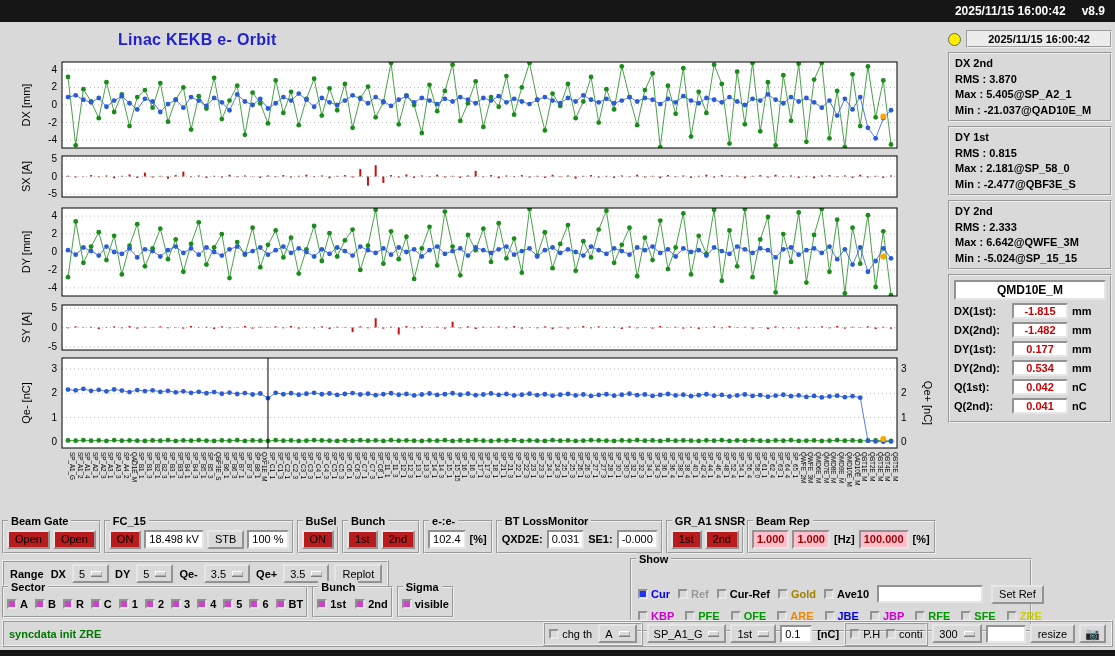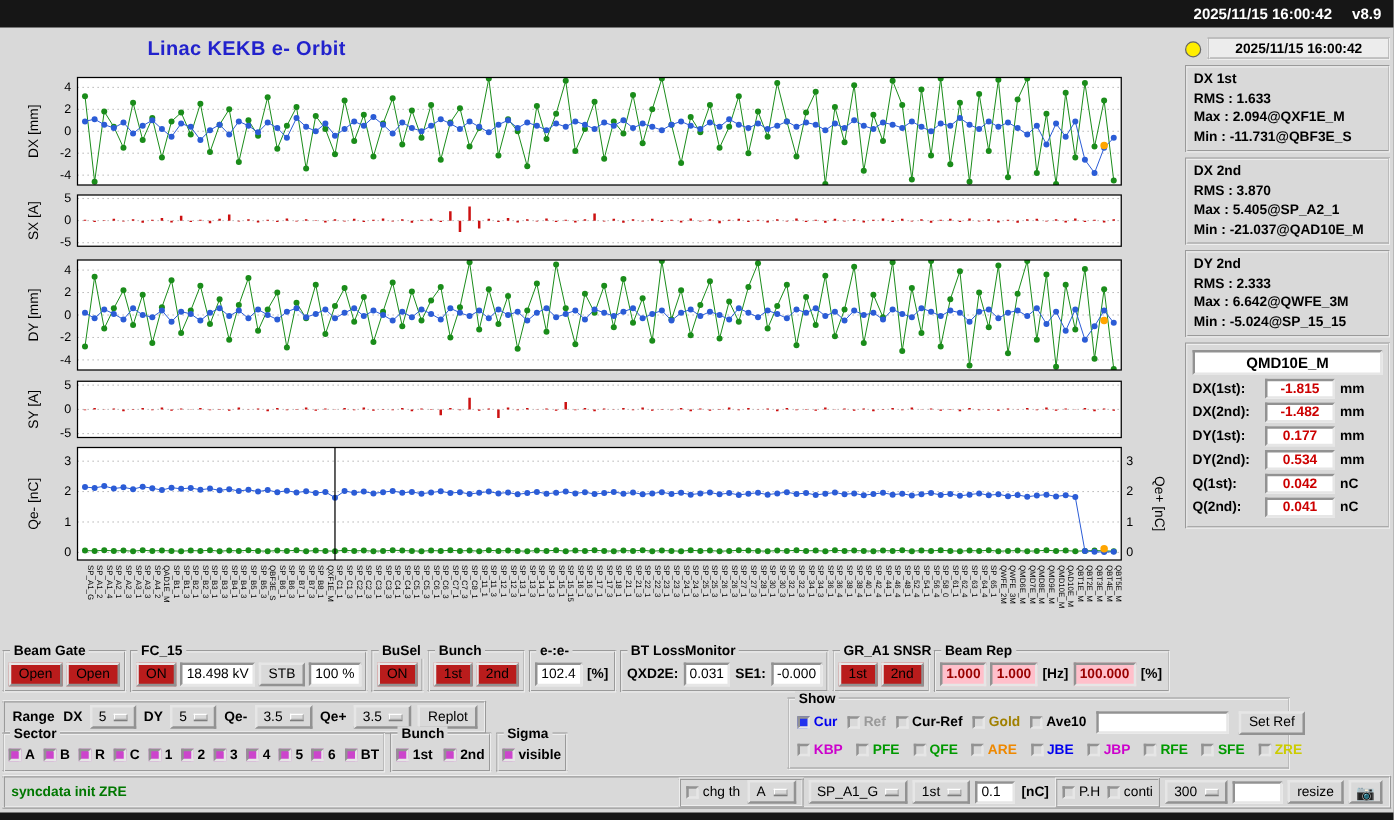--- a/index.html
+++ b/index.html
@@ -31,21 +31,21 @@
 .lab{font-weight:bold;white-space:nowrap;padding:0 1px;}
 .opt{border:2px outset #e6e6e6;background:#d9d9d9;padding:0 5px;height:19px;display:inline-flex;align-items:center;gap:6px;cursor:pointer;white-space:nowrap;}
 .opt-ind{width:11px;height:5px;border:1px outset #fff;background:#d9d9d9;box-shadow:0 1px 0 #7d7d7d;flex:none;}
 .cb{display:inline-flex;align-items:center;gap:3px;cursor:pointer;white-space:nowrap;}
 .cb-box{width:10px;height:10px;border:2px inset #e6e6e6;background:#d9d9d9;flex:none;}
 .cb-label{font-weight:bold;}
 .entry{border:2px inset #e6e6e6;background:#fff;height:18px;padding:0 3px;font:inherit;}
 .row1{position:absolute;left:2px;top:520px;display:flex;gap:3px;}
 .row2{position:absolute;left:2px;top:560px;display:flex;align-items:center;gap:5px;border:2px ridge #eee;padding:2px 5px;}
 .row3{position:absolute;left:2px;top:586px;display:flex;gap:4px;}
-.showframe{position:absolute;left:630px;top:558px;width:402px;padding:7px 6px 3px;}
+.showframe{position:absolute;left:630px;top:558px;width:402px;padding:23px 6px 3px;}
 .show-row{display:flex;align-items:center;gap:8px;height:22px;}
 .statusrow{position:absolute;left:2px;top:620px;width:1111px;height:27px;border:2px ridge #eee;display:flex;align-items:center;padding:0 5px;gap:4px;}
 .status-msg{font-weight:bold;color:#007700;}
 .status-right{margin-left:auto;display:flex;align-items:center;gap:4px;}
 .miniframe{display:inline-flex;align-items:center;gap:6px;border:2px ridge #eee;padding:1px 4px;height:24px;}
 .cam{font-size:12px;padding:0 4px;}
 .cb-plain{font-weight:normal;}
 </style>
 </head>
 <body>
@@ -1128,30 +1128,30 @@
       <text transform="translate(885.3084112149533 398) rotate(90)" font-size="6.3" fill="#000000">QBT4E_M</text>
       <text transform="translate(893 398) rotate(90)" font-size="6.3" fill="#000000">QBT5E_M</text>
     </svg>
 
   <div class="right-col">
     <div class="ts-row">
       <span class="dot"></span>
       <div class="ts-box">2025/11/15 16:00:42</div>
     </div>
     <div class="stat-box">
-      <div>DX 1st</div>
-      <div>RMS : 1.633</div>
-      <div>Max : 2.094@QXF1E_M</div>
-      <div>Min : -11.731@QBF3E_S</div>
-    </div>
-    <div class="stat-box">
       <div>DX 2nd</div>
       <div>RMS : 3.870</div>
       <div>Max : 5.405@SP_A2_1</div>
       <div>Min : -21.037@QAD10E_M</div>
+    </div>
+    <div class="stat-box">
+      <div>DY 1st</div>
+      <div>RMS : 0.815</div>
+      <div>Max : 2.181@SP_58_0</div>
+      <div>Min : -2.477@QBF3E_S</div>
     </div>
     <div class="stat-box">
       <div>DY 2nd</div>
       <div>RMS : 2.333</div>
       <div>Max : 6.642@QWFE_3M</div>
       <div>Min : -5.024@SP_15_15</div>
     </div>
     <div class="mon-box">
       <div class="mon-title">QMD10E_M</div>
       <div class="mon-row">

